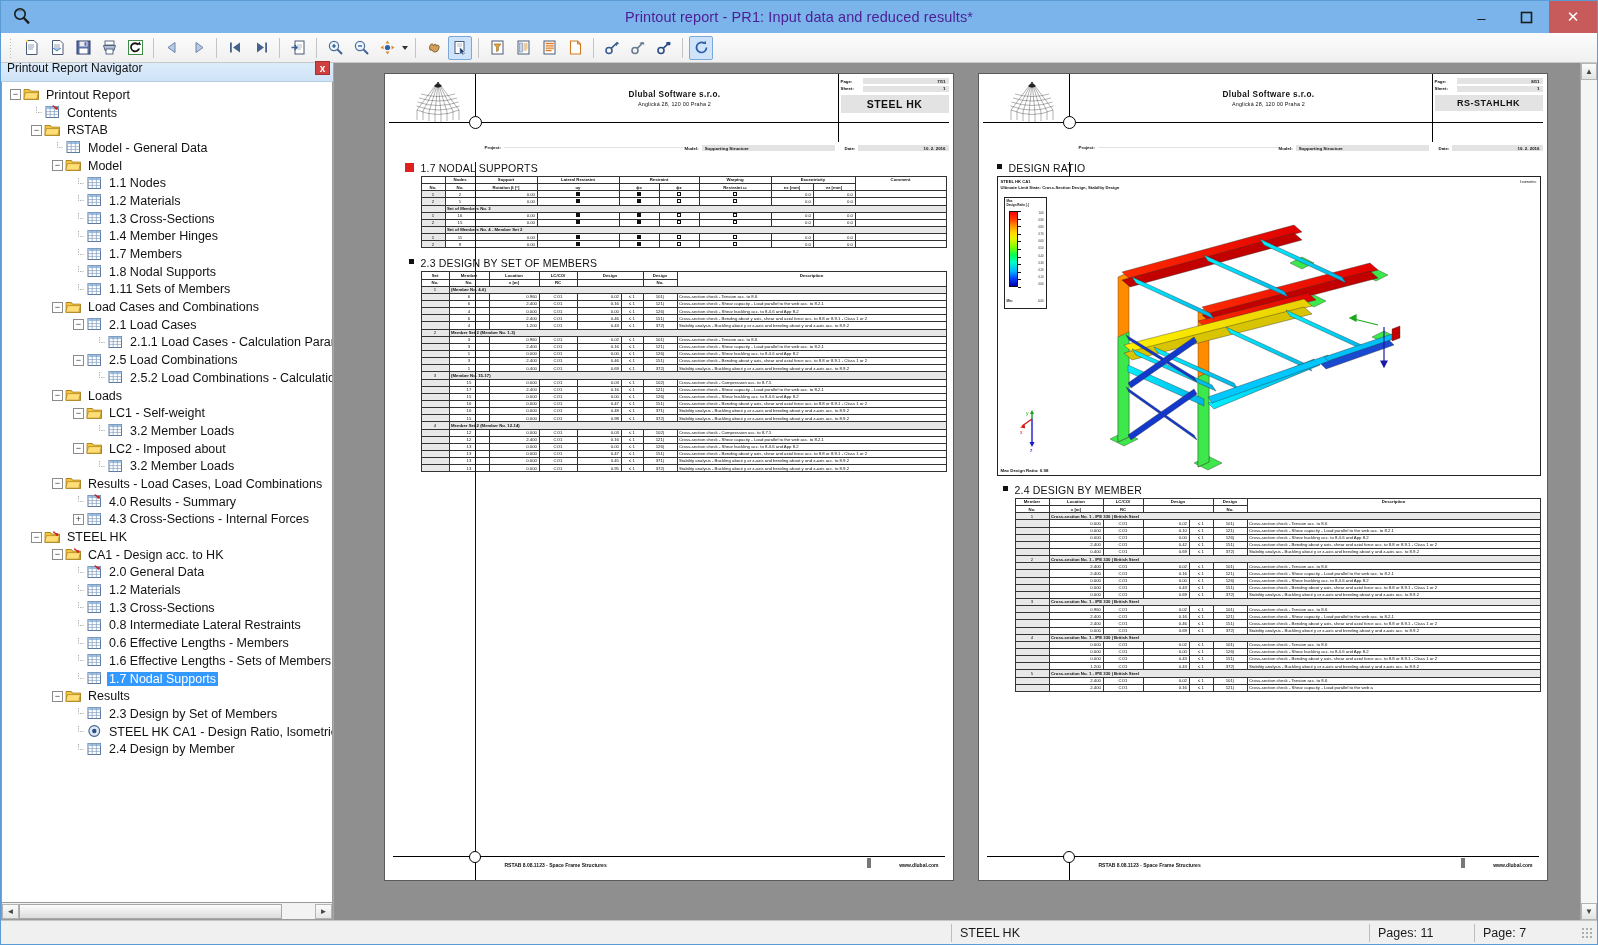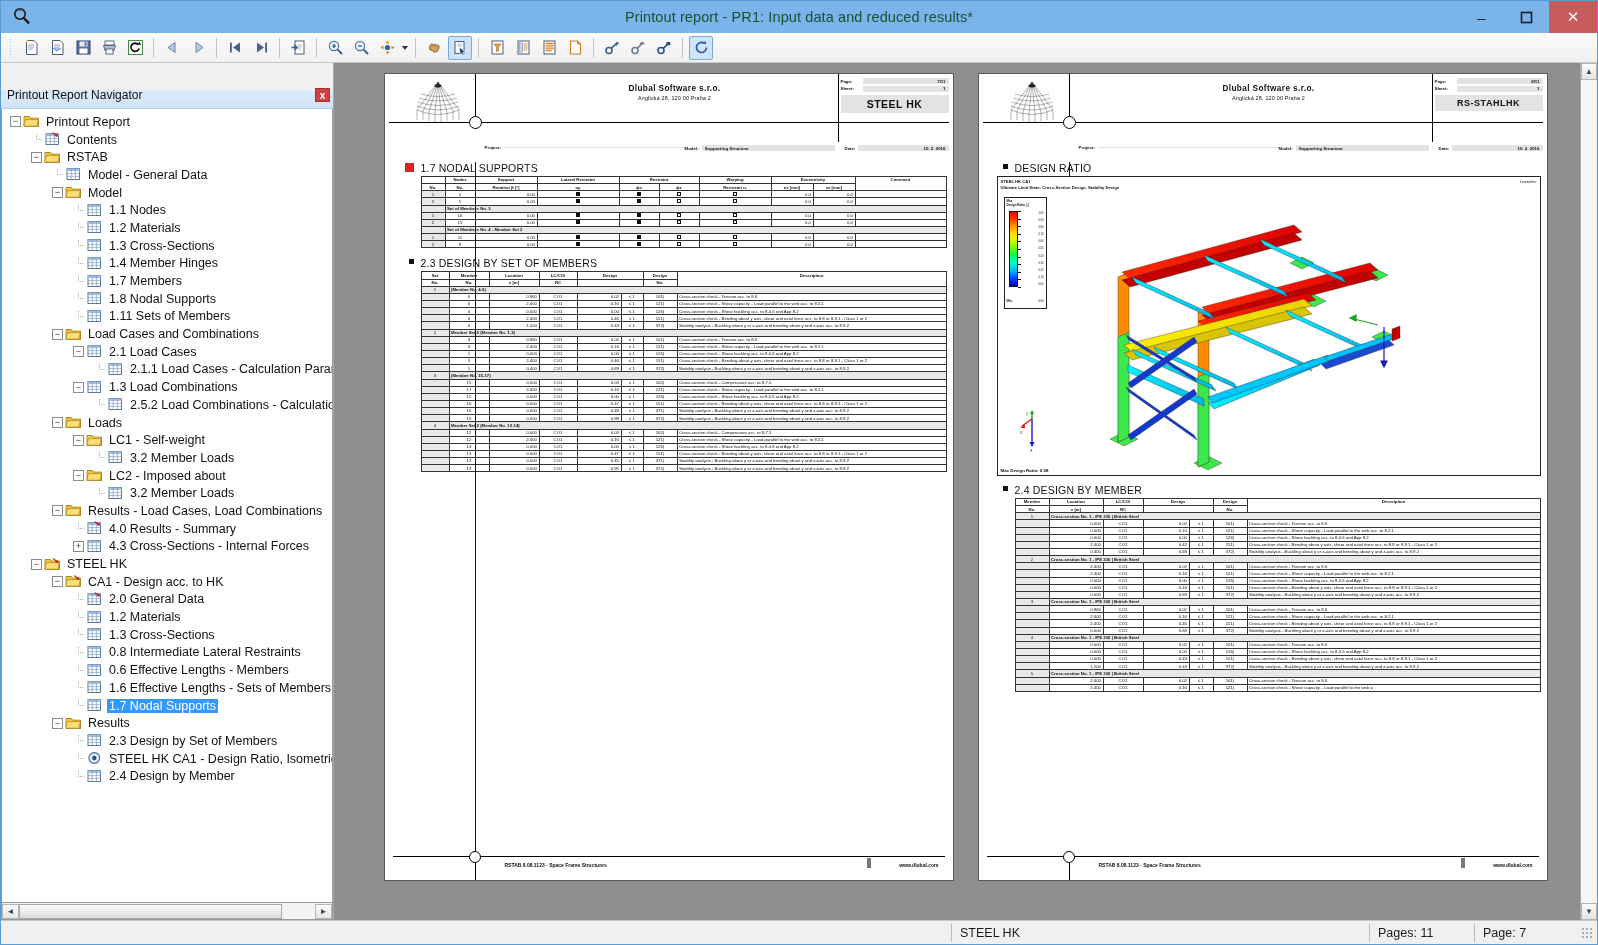--- a/index.html
+++ b/index.html
@@ -27,21 +27,21 @@
     position: relative;
     display: flex; align-items: center;
     background: #7bb4ea;
   }
   #title-icon {
     position: absolute; left: 10px; top: 5px;
     width: 22px; height: 22px;
   }
   #title-text {
     flex: 1; text-align: center;
-    font-size: 14.5px; color: #14532d;
+    font-size: 14.5px; color: #4c1d95;
     letter-spacing: .1px;
   }
   .win-btns { position: absolute; right: 0; top: 0; height: 32px; display: flex; }
   .win-btn {
     width: 45px; height: 32px;
     display: flex; align-items: center; justify-content: center;
     color: #1c1c1c; font-size: 15px; cursor: default;
   }
   .win-btn.close { width: 48px; background: #c75b5b; color: #fff; }
 
@@ -96,21 +96,20 @@
     display: flex; flex-direction: column;
     background: #f0f0f0;
     border-right: 1px solid #a8a8a8;
   }
   #nav-header {
     height: 19px; flex: 0 0 19px;
     background: linear-gradient(#dcecfb,#cfe3f7);
     display: flex; align-items: center;
     padding: 0 3px 8px 6px;
     border-bottom: 1px solid #b6cde4;
-    margin-top: 27px;
   }
   #nav-title { flex: 1; font-size: 12px; color: #111; }
   #nav-close {
     width: 15px; height: 14px; background: #cf4040;
     color: #fff; font-size: 10px; font-weight: bold;
     display: flex; align-items: center; justify-content: center;
     cursor: default; border: 1px solid #a93030;
   }
   #tree-wrap {
     flex: 1; background: #fff; overflow: hidden;
@@ -189,21 +188,21 @@
   }
   .head-hline {
     position: absolute; left: 4px; right: 4px; top: 48px; height: 1px; background: #000;
   }
   .head-circle {
     position: absolute; left: 84px; top: 42px;
     width: 13px; height: 13px; border: 1.3px solid #000;
     border-radius: 50%; background: #fff;
   }
   .company {
-    position: absolute; left: 140px; top: 10px; width: 300px;
+    position: absolute; left: 140px; top: 16px; width: 300px;
     text-align: center;
   }
   .company .c1 { font-size: 8.2px; font-weight: bold; letter-spacing: .4px; }
   .company .c2 { font-size: 5.4px; margin-top: 2px; letter-spacing: .2px; }
   .head-right { position: absolute; right: 4px; top: 4px; width: 108px; }
   .hr-row { display: flex; font-size: 4.4px; margin-bottom: 1.5px; align-items: center; }
   .hr-row .k { width: 22px; font-weight: bold; }
   .hr-row .v {
     flex: 1; background: #e3e3e3; text-align: right;
     padding: .5px 3px; font-weight: bold;
@@ -718,21 +717,21 @@
               <span class="lbl">2.1.1 Load Cases - Calculation Parameters</span>
             </div>
             <div class="node">
               <span class="ind" style="width: 67px;"></span>
               <span class="exp">−</span>
               <span class="ico"><svg width="17" height="14" viewBox="0 0 17 14">
                   <rect x="2" y="1.5" width="12.5" height="11" fill="#fff" stroke="#4a6a96" stroke-width=".9"></rect>
                   <rect x="2" y="1.5" width="12.5" height="2.6" fill="#9fc0e2"></rect>
                   <path d="M6.2 1.5 v11 M10.4 1.5 v11 M2 6.6 h12.5 M2 9.4 h12.5" stroke="#7a97ba" stroke-width=".65"></path>
                 </svg></span>
-              <span class="lbl">1.3 Load Combinations</span>
+              <span class="lbl">2.5 Load Combinations</span>
             </div>
             <div class="node">
               <span class="ind" style="width: 88px;"></span>
               <span class="exp none">
                 <svg width="11" height="11" viewBox="0 0 11 11">
                   <path d="M5.5 0 v5.5 h5" stroke="#9a9a9a" stroke-width=".9" fill="none" stroke-dasharray="1.2 1.2"></path>
                 </svg>
               </span>
               <span class="ico"><svg width="17" height="14" viewBox="0 0 17 14">
                   <rect x="2" y="1.5" width="12.5" height="11" fill="#fff" stroke="#4a6a96" stroke-width=".9"></rect>
@@ -1536,21 +1535,21 @@
             </div>
             <div class="sh-cell" style="left:460px; top:3px; width:104px;">
               <span class="k">Date:</span>
               <span class="v" style="flex:1; text-align:right;">10. 2. 2016</span>
             </div>
           </div>
 
           <div class="pg-body" style="padding-left:18px;padding-right:6px;">
             <div class="vert-rule" style="left:90px;top:0;height:58px;"></div>
 
-            <div class="sec-title" style="margin-left:18px;">
+            <div class="sec-title" style="margin-left:12px;">
               <span class="bullet-blk"></span>
               <span>DESIGN RATIO</span>
             </div>
 
             <div class="img-block">
               <div class="img-cap1">STEEL HK CA1</div>
               <div class="img-cap2">Ultimate Limit State: Cross-Section Design, Stability Design</div>
               <div class="img-iso">Isometric</div>
 
               <div class="legend-box">

